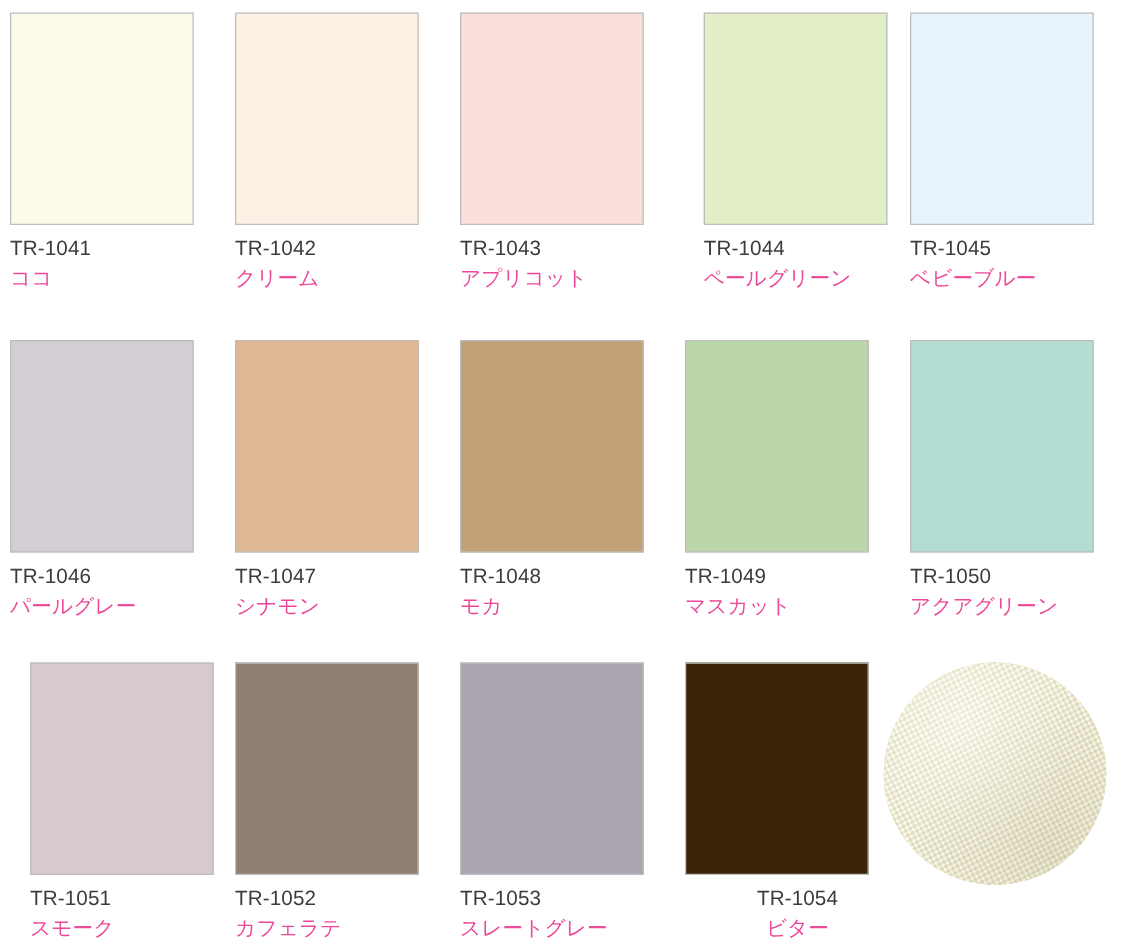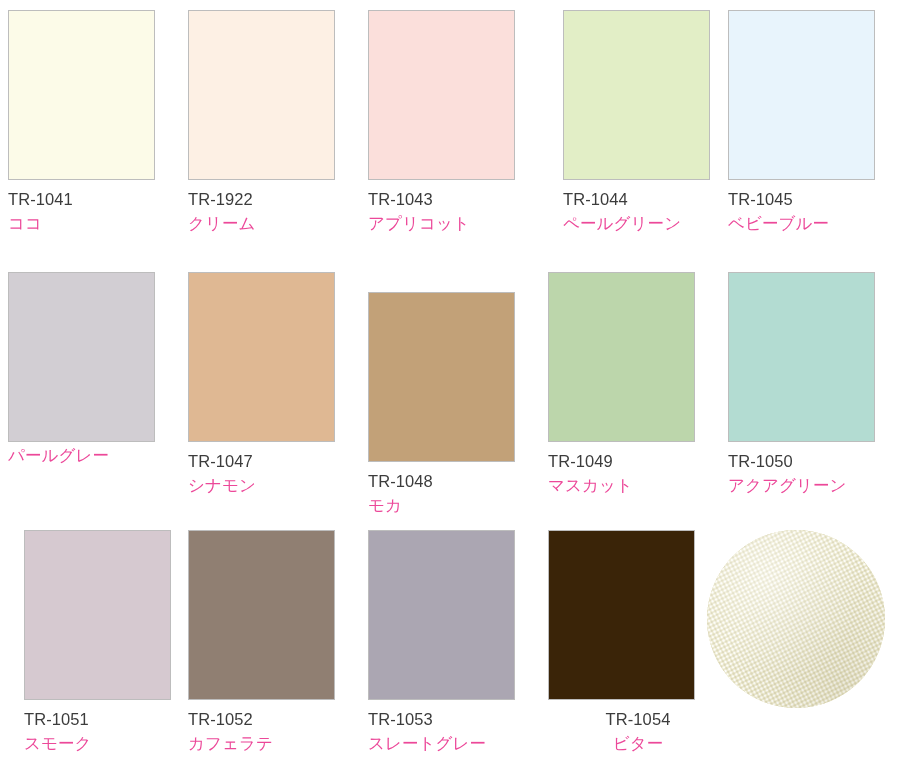--- a/index.html
+++ b/index.html
@@ -132,48 +132,49 @@
 
 <div id="swatch-chart">
   <div class="swatch-grid">
       <div class="swatch-cell" style="left: 8px; top: 10px;">
         <div class="swatch-chip" style="background: rgb(252, 251, 232);"></div>
         <div class="swatch-code">TR-1041</div>
         <div class="swatch-name">ココ</div>
       </div>
       <div class="swatch-cell" style="left: 188px; top: 10px;">
         <div class="swatch-chip" style="background: rgb(253, 240, 228);"></div>
-        <div class="swatch-code">TR-1922</div>
+        <div class="swatch-code">TR-1042</div>
         <div class="swatch-name">クリーム</div>
       </div>
       <div class="swatch-cell" style="left: 368px; top: 10px;">
         <div class="swatch-chip" style="background: rgb(251, 223, 219);"></div>
         <div class="swatch-code">TR-1043</div>
         <div class="swatch-name">アプリコット</div>
       </div>
       <div class="swatch-cell" style="left: 548px; top: 10px; margin-left: 15px;">
         <div class="swatch-chip" style="background: rgb(226, 238, 198);"></div>
         <div class="swatch-code">TR-1044</div>
         <div class="swatch-name">ペールグリーン</div>
       </div>
       <div class="swatch-cell" style="left: 728px; top: 10px;">
         <div class="swatch-chip" style="background: rgb(232, 244, 252);"></div>
         <div class="swatch-code">TR-1045</div>
         <div class="swatch-name">ベビーブルー</div>
       </div>
       <div class="swatch-cell" style="left: 8px; top: 272px;">
         <div class="swatch-chip" style="background: rgb(210, 206, 211);"></div>
+        <div class="swatch-code">TR-1046</div>
         <div class="swatch-name">パールグレー</div>
       </div>
       <div class="swatch-cell" style="left: 188px; top: 272px;">
         <div class="swatch-chip" style="background: rgb(223, 184, 147);"></div>
         <div class="swatch-code">TR-1047</div>
         <div class="swatch-name">シナモン</div>
       </div>
-      <div class="swatch-cell" style="left: 368px; top: 272px; margin-top: 20px;">
+      <div class="swatch-cell" style="left: 368px; top: 272px;">
         <div class="swatch-chip" style="background: rgb(194, 161, 120);"></div>
         <div class="swatch-code">TR-1048</div>
         <div class="swatch-name">モカ</div>
       </div>
       <div class="swatch-cell" style="left: 548px; top: 272px;">
         <div class="swatch-chip" style="background: rgb(188, 214, 171);"></div>
         <div class="swatch-code">TR-1049</div>
         <div class="swatch-name">マスカット</div>
       </div>
       <div class="swatch-cell" style="left: 728px; top: 272px;">

